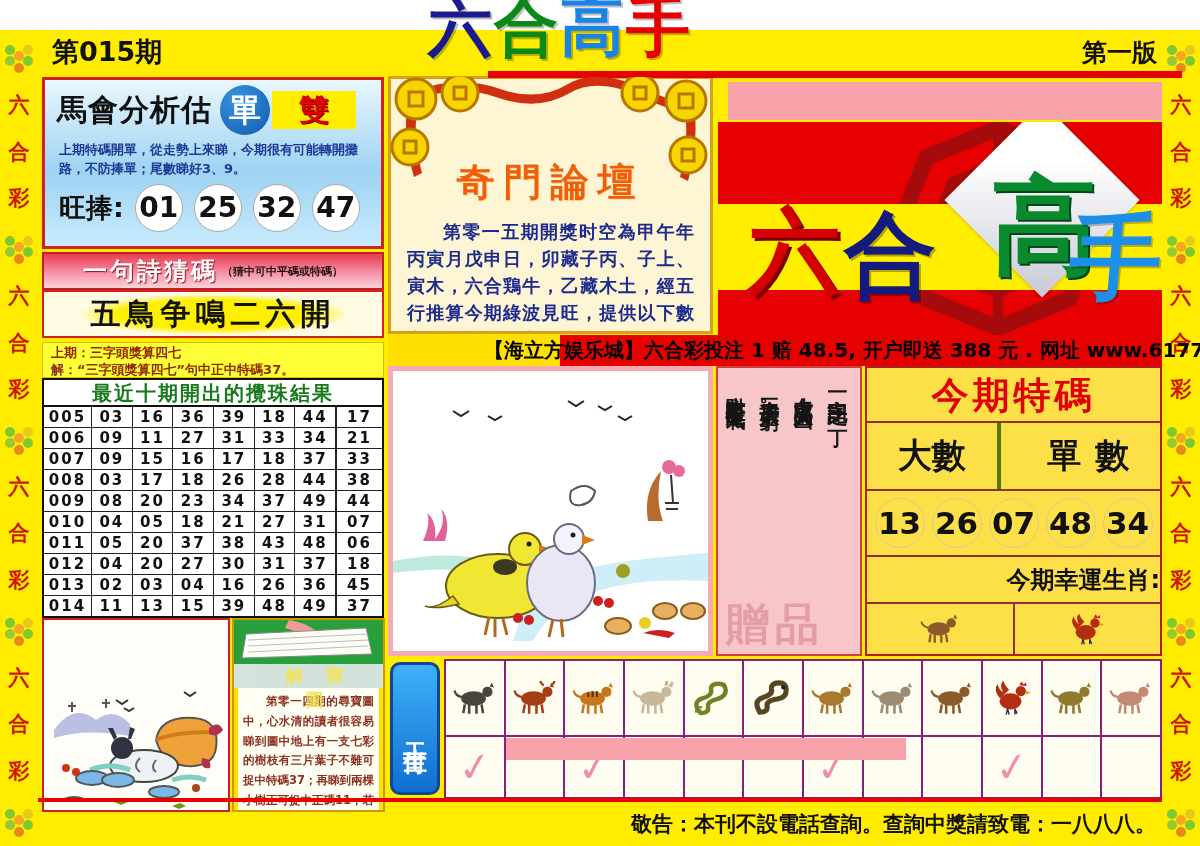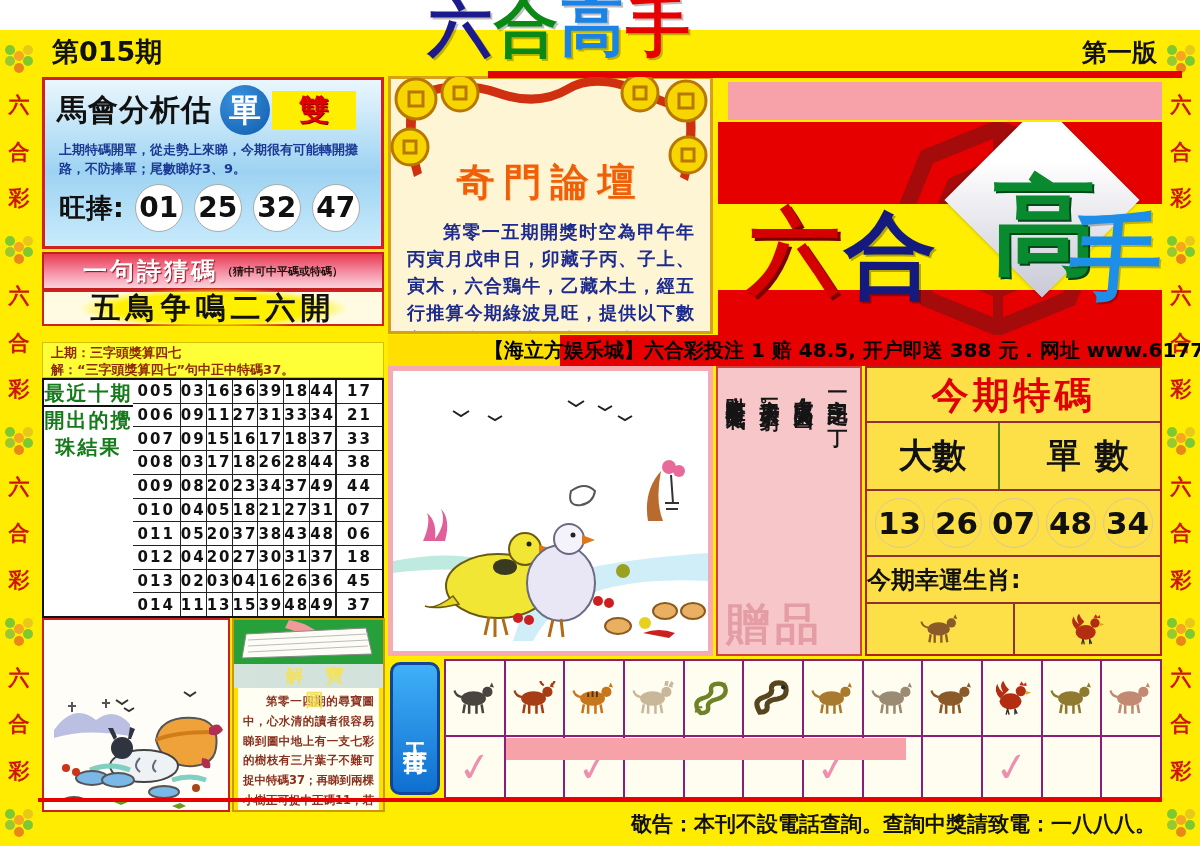--- a/index.html
+++ b/index.html
@@ -33,28 +33,28 @@
   .an-hot{display:flex;align-items:center;gap:11px;padding-left:14px;margin-top:5px;}
   .an-hot-label{font-size:27px;font-weight:bold;color:#111;}
   .numcircle{width:48px;height:48px;border-radius:50%;background:#fff;border:1px solid #aaa;
     font-size:28px;font-weight:bold;color:#111;text-align:center;line-height:46px;}
   
   .poem-head{left:42px;top:252px;width:342px;height:38px;border:2px solid #c02020;
     background:linear-gradient(180deg,#e83a50 0%,#f591a6 55%,#fbd3dc 100%);
     display:flex;align-items:center;justify-content:center;gap:4px;}
   .poem-head-main{font-size:24px;font-weight:bold;color:#fff;letter-spacing:3px;text-shadow:1px 1px 1px #901020;}
   .poem-head-note{font-size:11px;font-weight:bold;color:#201010;}
-  .poem-box{left:42px;top:290px;width:342px;height:36px;border:2px solid #d42020;background:#fffbe2;
+  .poem-box{left:42px;top:290px;width:342px;height:48px;border:2px solid #d42020;background:#fffbe2;
     display:flex;align-items:center;justify-content:center;}
   .poem-verse{font-size:30px;font-weight:bold;color:#111;letter-spacing:5px;padding:0 12px;
     background:radial-gradient(closest-side,#fff000 72%,rgba(255,240,0,0) 100%);}
   .prev-sol{left:42px;top:342px;width:342px;height:36px;background:#ffff38;border:1px solid #d8c000;
     padding:2px 8px;font-size:13px;font-weight:bold;color:#8f2a00;line-height:1.3;}
   
-  .results{left:42px;top:378px;width:342px;height:240px;background:#fff;border:2.5px solid #111;display:flex;flex-direction:row;}
+  .results{left:42px;top:378px;width:342px;height:240px;background:#fff;border:2.5px solid #111;display:flex;flex-direction:column;}
   .rt-title{height:27px;text-align:center;font-size:20px;font-weight:bold;color:#157a1a;line-height:27px;letter-spacing:2px;border-bottom:2px solid #111;}
   .rt-head{display:flex;height:25px;border-bottom:2px solid #111;color:#157a1a;font-weight:bold;font-size:18px;line-height:23px;text-align:center;}
   .rt-body{flex:1;display:flex;flex-direction:column;}
   .rt-row{flex:1;display:flex;border-bottom:1px solid #222;}
   .rt-row:last-child{border-bottom:none;}
   .rt-c{flex:1;border-right:1px solid #222;text-align:center;font-size:15px;font-weight:bold;color:#111;letter-spacing:2px;display:flex;align-items:center;justify-content:center;}
   .rt-c:last-child{border-right:none;}
   .rt-p{flex:0 0 48px;border-right:1.5px solid #222;}
   .rt-s{flex:0 0 46px;border-right:none;border-left:.5px solid #222;}
   .rh-p{width:48px;} .rh-m{flex:1;} .rh-s{width:46px;}
@@ -85,24 +85,24 @@
   
   .mystic{left:716px;top:366px;width:146px;height:290px;background:#f7c6c9;border:2px solid #d04040;overflow:hidden;}
   .mystic-lines{position:absolute;right:8px;top:14px;height:235px;writing-mode:vertical-rl;font-size:20px;font-weight:bold;color:#151515;letter-spacing:2px;}
   .mystic-lines div{margin-left:7px;}
   .mystic-wm{position:absolute;left:8px;bottom:0px;font-size:44px;font-weight:bold;color:rgba(210,115,130,.5);letter-spacing:5px;}
   
   .special{left:865px;top:366px;width:297px;height:290px;background:#fde047;border:2px solid #b02020;display:flex;flex-direction:column;}
   .sp-title{height:55px;line-height:55px;text-align:center;font-size:37px;font-weight:bold;color:#e10000;letter-spacing:4px;border-bottom:2px solid #903030;}
   .sp-head{height:68px;display:flex;border-bottom:2px solid #903030;}
   .sp-head div{flex:1;display:flex;align-items:center;justify-content:center;font-size:34px;font-weight:bold;color:#111;}
-  .sp-head div+div{border-left:2px solid #4d7c0f;letter-spacing:14px;padding-left:30px;}
+  .sp-head div+div{border-left:4px solid #4d7c0f;letter-spacing:14px;padding-left:30px;}
   .sp-nums{height:66px;display:flex;align-items:center;justify-content:space-around;border-bottom:2px solid #903030;padding:0 4px;}
   .sp-num{width:50px;height:50px;border:1.5px solid #d8c898;border-radius:50%;text-align:center;line-height:48px;font-size:31px;font-weight:bold;color:#111;}
-  .sp-lucky{height:47px;line-height:47px;text-align:left;font-size:24px;font-weight:bold;color:#111;border-bottom:2px solid #903030;}
+  .sp-lucky{height:47px;line-height:47px;text-align:right;font-size:24px;font-weight:bold;color:#111;border-bottom:2px solid #903030;}
   .sp-animals{flex:1;display:flex;}
   .sp-animals .cell{flex:1;display:flex;align-items:center;justify-content:center;}
   .sp-animals .cell+.cell{border-left:2px solid #903030;}
   
   .zstrip{left:388px;top:659px;width:774px;height:140px;}
   .zlabel{position:absolute;left:2px;top:3px;width:50px;height:133px;border:3px solid #12459a;border-radius:10px;
     background:linear-gradient(180deg,#3fb0f8,#0f6fd0);display:flex;align-items:center;justify-content:center;}
   .zlabel span{writing-mode:vertical-rl;color:#fff;font-size:24px;font-weight:bold;letter-spacing:3px;}
   .zgrid{position:absolute;left:56px;top:0;width:718px;height:140px;background:#fffdf0;border:2.5px solid #8a1f7a;display:flex;}
   .zcol{flex:1;display:flex;flex-direction:column;border-right:2px solid #8a1f7a;}

